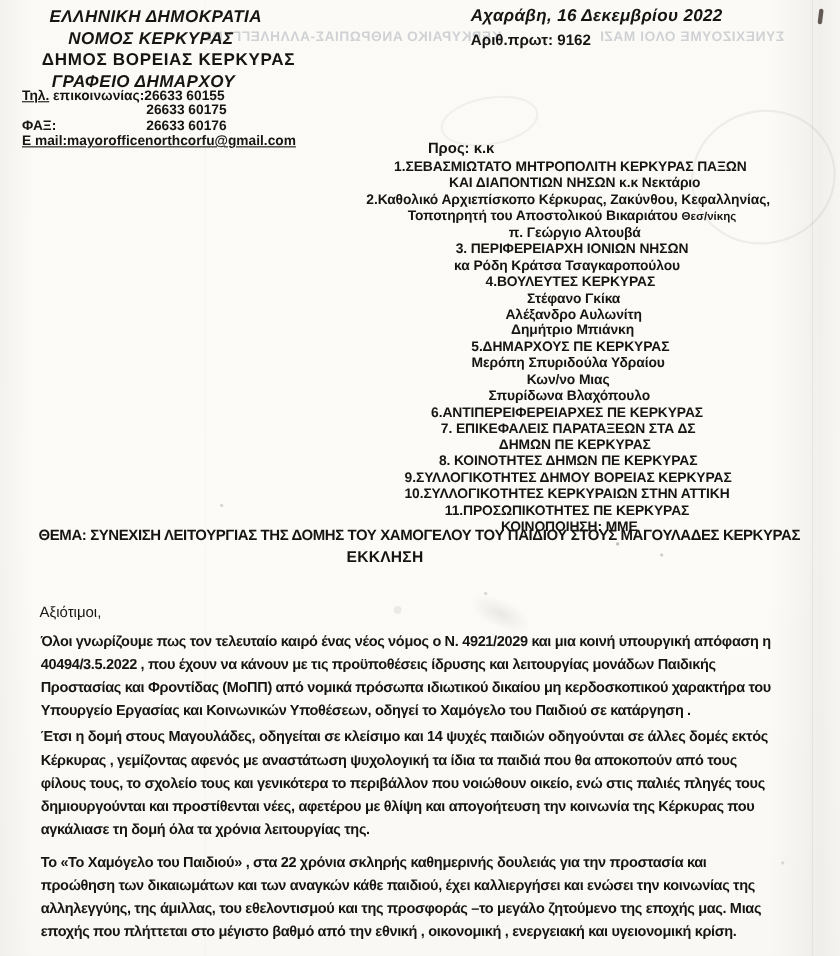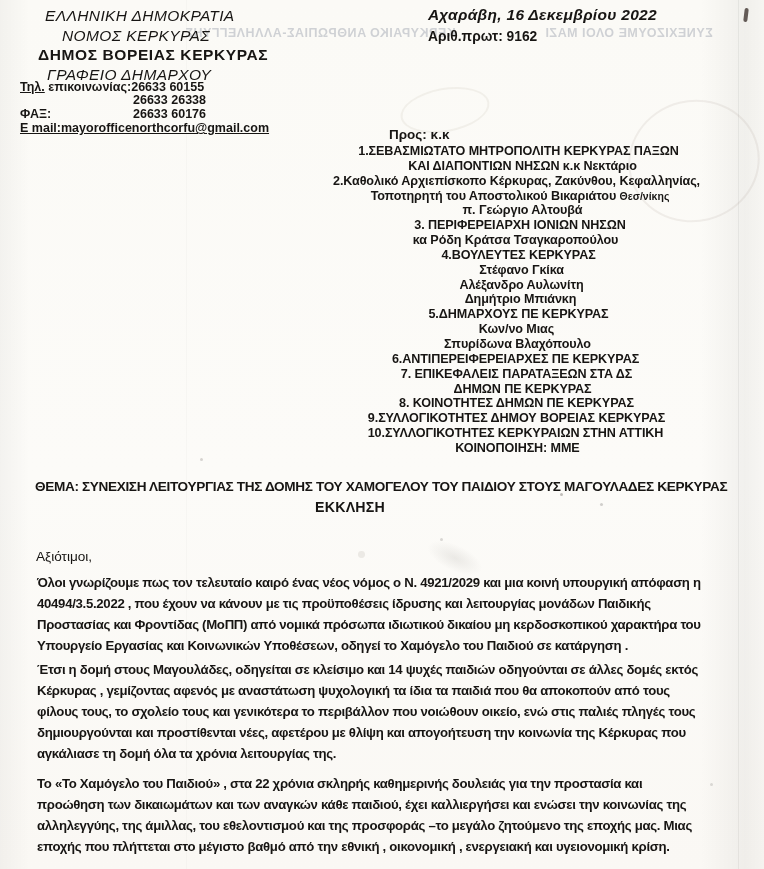--- a/index.html
+++ b/index.html
@@ -10,21 +10,21 @@
       linear-gradient(180deg, #fbfaf6 0%, #fcfbf8 55%, #faf8f4 100%);
     font-family:"Liberation Sans", sans-serif;
     color:#171513;
   }
   .page *{box-sizing:border-box;}
   .crease{position:absolute;top:0;left:738px;width:1px;height:869px;background:rgba(60,55,50,0.07);}
   .crease2{position:absolute;top:0;left:186px;width:1px;height:869px;background:rgba(60,55,50,0.025);}
 
   
   .letterhead{position:absolute;left:20px;top:6px;line-height:19.5px;white-space:nowrap;}
-  .lh-it{font-style:italic;font-weight:400;font-size:15.5px;letter-spacing:0.4px;}
+  .lh-it{font-style:italic;font-weight:700;font-size:15.5px;letter-spacing:0.4px;}
   .lh-b{font-weight:700;font-size:15.5px;letter-spacing:0.6px;}
   .ind1{padding-left:25px;}
   .ind2{padding-left:42px;}
   .ind3{padding-left:18px;}
   .ind4{padding-left:27px;}
   .contact{position:absolute;left:20px;top:81px;font-size:12.5px;font-weight:700;line-height:13.4px;white-space:nowrap;}
   .contact .ul{text-decoration:underline;}
   .contact .lab{display:inline-block;width:113px;}
   .contact .num-only{padding-left:113px;}
   .contact .email{text-decoration:underline;margin-top:1px;}
@@ -80,21 +80,21 @@
 
   <div class="letterhead">
     <div class="lh-it ind1">ΕΛΛΗΝΙΚΗ  ΔΗΜΟΚΡΑΤΙΑ</div>
     <div class="lh-it ind2">ΝΟΜΟΣ ΚΕΡΚΥΡΑΣ</div>
     <div class="lh-b ind3">ΔΗΜΟΣ  ΒΟΡΕΙΑΣ  ΚΕΡΚΥΡΑΣ</div>
     <div class="lh-it ind4">ΓΡΑΦΕΙΟ ΔΗΜΑΡΧΟΥ</div>
   </div>
 
   <div class="contact">
     <div><span class="ul">Τηλ.</span><span> επικοινωνίας:26633 60155</span></div>
-    <div class="num-only">26633 26338</div>
+    <div class="num-only">26633 60175</div>
     <div><span class="lab">ΦΑΞ:</span><span>26633 60176</span></div>
     <div class="email">E mail:mayorofficenorthcorfu@gmail.com</div>
   </div>
 
   <div class="dateblock">
     <div class="dateline">Αχαράβη,   16 Δεκεμβρίου  2022</div>
     <div class="protline">Αριθ.πρωτ: 9162</div>
   </div>
 
   <div class="to-label">Προς: κ.κ</div>
@@ -104,28 +104,30 @@
     <div style="padding-left:2px">2.Καθολικό Αρχιεπίσκοπο Κέρκυρας, Ζακύνθου, Κεφαλληνίας,</div>
     <div style="padding-left:9px"><span>Τοποτηρητή του Αποστολικού  Βικαριάτου</span> <span class="small-note">Θεσ/νίκης</span></div>
     <div style="padding-left:14px">π. Γεώργιο Αλτουβά</div>
     <div style="padding-left:9px">3. ΠΕΡΙΦΕΡΕΙΑΡΧΗ ΙΟΝΙΩΝ ΝΗΣΩΝ</div>
     <div style="padding-left:0px">κα Ρόδη Κράτσα Τσαγκαροπούλου</div>
     <div style="padding-left:6px">4.ΒΟΥΛΕΥΤΕΣ ΚΕΡΚΥΡΑΣ</div>
     <div style="padding-left:12px">Στέφανο Γκίκα</div>
     <div style="padding-left:12px">Αλέξανδρο Αυλωνίτη</div>
     <div style="padding-left:10px">Δημήτριο Μπιάνκη</div>
     <div style="padding-left:6px">5.ΔΗΜΑΡΧΟΥΣ ΠΕ ΚΕΡΚΥΡΑΣ</div>
+    <div style="padding-left:2px">Μερόπη Σπυριδούλα Υδραίου</div>
     <div style="padding-left:2px">Κων/νο Μιας</div>
     <div style="padding-left:4px">Σπυρίδωνα Βλαχόπουλο</div>
     <div style="padding-left:0px">6.ΑΝΤΙΠΕΡΕΙΦΕΡΕΙΑΡΧΕΣ ΠΕ ΚΕΡΚΥΡΑΣ</div>
     <div style="padding-left:2px">7. ΕΠΙΚΕΦΑΛΕΙΣ ΠΑΡΑΤΑΞΕΩΝ ΣΤΑ ΔΣ</div>
     <div style="padding-left:14px">ΔΗΜΩΝ ΠΕ ΚΕΡΚΥΡΑΣ</div>
     <div style="padding-left:2px">8. ΚΟΙΝΟΤΗΤΕΣ ΔΗΜΩΝ  ΠΕ  ΚΕΡΚΥΡΑΣ</div>
     <div style="padding-left:2px">9.ΣΥΛΛΟΓΙΚΟΤΗΤΕΣ ΔΗΜΟΥ ΒΟΡΕΙΑΣ ΚΕΡΚΥΡΑΣ</div>
     <div style="padding-left:0px">10.ΣΥΛΛΟΓΙΚΟΤΗΤΕΣ ΚΕΡΚΥΡΑΙΩΝ ΣΤΗΝ ΑΤΤΙΚΗ</div>
+    <div style="padding-left:0px">11.ΠΡΟΣΩΠΙΚΟΤΗΤΕΣ ΠΕ ΚΕΡΚΥΡΑΣ</div>
     <div style="padding-left:4px">ΚΟΙΝΟΠΟΙΗΣΗ: ΜΜΕ</div>
   </div>
 
   <div class="subject">ΘΕΜΑ: ΣΥΝΕΧΙΣΗ ΛΕΙΤΟΥΡΓΙΑΣ ΤΗΣ ΔΟΜΗΣ ΤΟΥ ΧΑΜΟΓΕΛΟΥ ΤΟΥ ΠΑΙΔΙΟΥ ΣΤΟΥΣ ΜΑΓΟΥΛΑΔΕΣ ΚΕΡΚΥΡΑΣ</div>
   <div class="subject2">ΕΚΚΛΗΣΗ</div>
 
   <div class="salutation">Αξιότιμοι,</div>
 
   <div class="para p1">
     <div>Όλοι γνωρίζουμε πως τον τελευταίο καιρό ένας νέος νόμος ο Ν. 4921/2029 και μια κοινή υπουργική απόφαση η</div>

